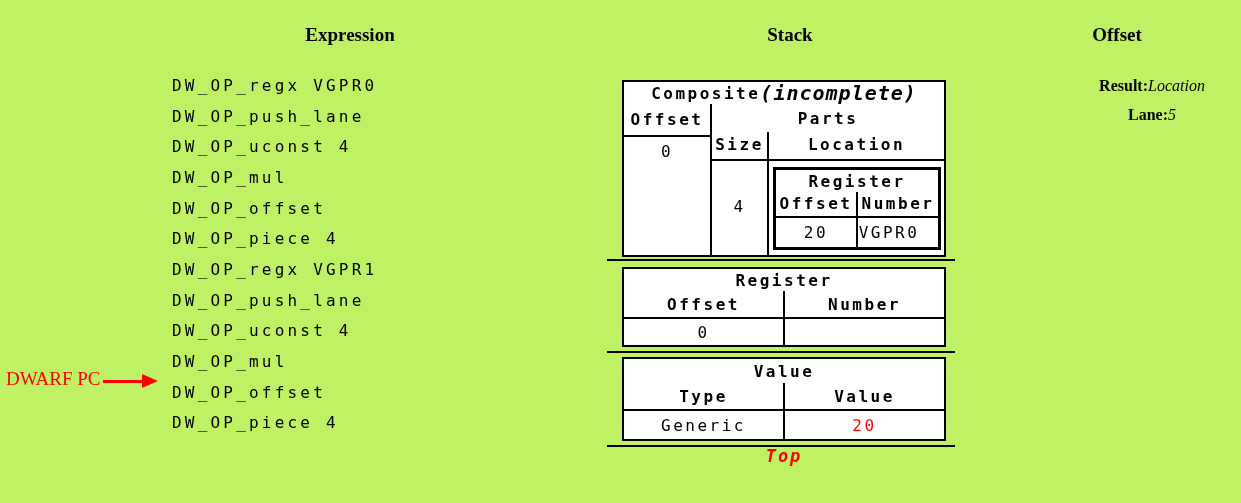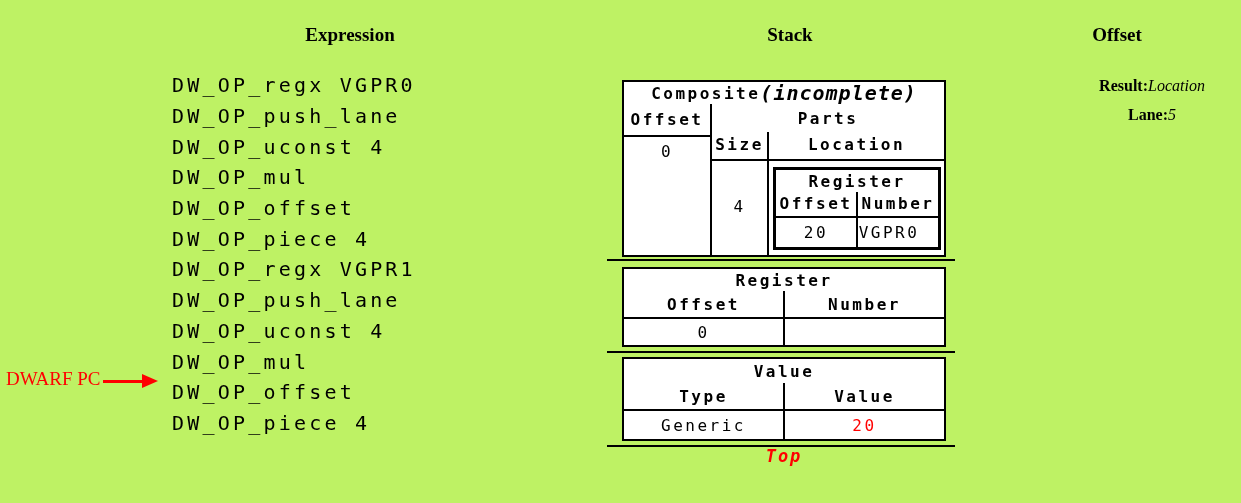--- a/index.html
+++ b/index.html
@@ -2,21 +2,21 @@
 <html><head>
 <meta charset="utf-8">
 <style>
   html,body{margin:0;padding:0;background:#ffffff;}
   .canvas{position:relative;width:1241px;height:503px;background:#bef264;overflow:hidden;
           font-family:"DejaVu Sans Mono",monospace;color:#000;}
   
   .col-title{position:absolute;top:24px;transform:translateX(-50%);
              font-family:"Liberation Serif",serif;font-weight:bold;font-size:19px;white-space:nowrap;}
   
-  .ops{position:absolute;left:172px;top:70px;font-size:20px;letter-spacing:3.2px;}
+  .ops{position:absolute;left:172px;top:70px;font-size:16px;letter-spacing:3.2px;}
   .op{height:30.7px;display:flex;align-items:center;white-space:pre;}
   
   .pc-label{position:absolute;left:6px;top:368px;color:#ff0000;
             font-family:"Liberation Serif",serif;font-size:19px;white-space:nowrap;}
   .pc-line{position:absolute;left:103px;top:380px;width:40px;height:2.5px;background:#ff0000;}
   .pc-head{position:absolute;left:142px;top:374px;width:0;height:0;
            border-left:16px solid #ff0000;border-top:7px solid transparent;border-bottom:7px solid transparent;}
   
   .sbox{position:absolute;left:622px;width:324px;border:2px solid #000;box-sizing:border-box;
         background:#fff;font-size:16px;letter-spacing:2.5px;}

